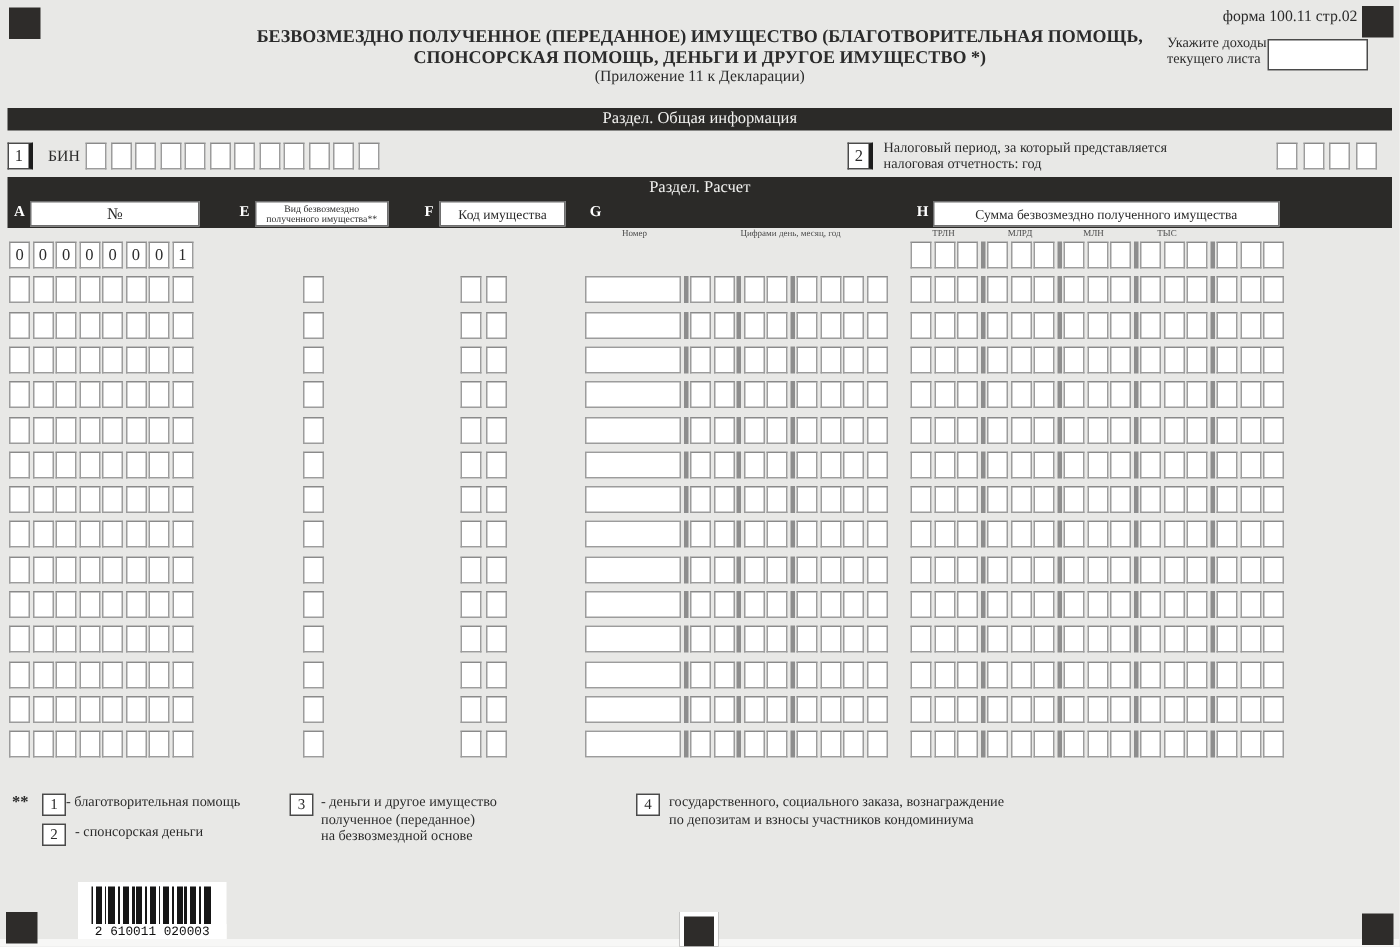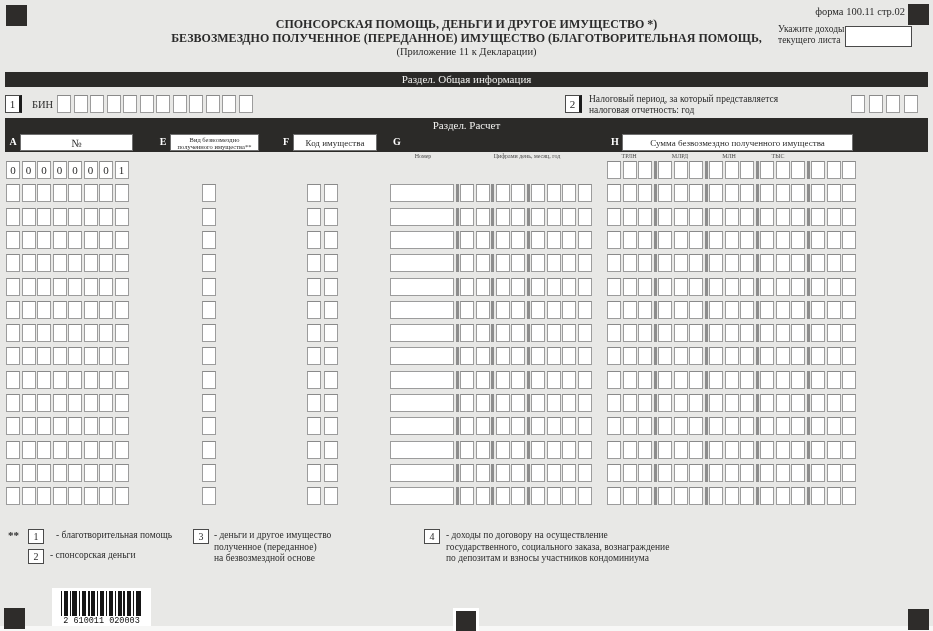--- a/index.html
+++ b/index.html
@@ -55,22 +55,22 @@
 </head>
 <body>
 
 <div class="page">
 
   <div class="mark" style="top:5px; left:6px;"></div>
   <div class="mark" style="top:4px; left:908px;"></div>
 
   <div class="form-ref">форма 100.11  стр.02</div>
   <div class="title">
+    <div class="t1">БЕЗВОЗМЕЗДНО ПОЛУЧЕННОЕ (ПЕРЕДАННОЕ) ИМУЩЕСТВО (БЛАГОТВОРИТЕЛЬНАЯ ПОМОЩЬ,</div>
     <div class="t1">СПОНСОРСКАЯ ПОМОЩЬ, ДЕНЬГИ И ДРУГОЕ ИМУЩЕСТВО *)</div>
-    <div class="t1">БЕЗВОЗМЕЗДНО ПОЛУЧЕННОЕ (ПЕРЕДАННОЕ) ИМУЩЕСТВО (БЛАГОТВОРИТЕЛЬНАЯ ПОМОЩЬ,</div>
     <div class="t3">(Приложение 11 к Декларации)</div>
   </div>
   <div class="sheet-label">
     <div>Укажите доходы</div>
     <div>текущего листа</div>
   </div>
   <div class="sheet-input"></div>
 
   <div class="bar bar1">Раздел. Общая информация</div>
 
@@ -927,35 +927,34 @@
           <div class="cell"></div>
           <div class="cell"></div>
           <div class="cell"></div>
         </div>
       </div>
     </div>
 
   <div class="fn-marker" style="top:529px; left:8px;">**</div>
 
   <div class="fn-box" style="top:529px; left:28px;">1</div>
-  <div class="fn-text" style="top:530px; left:56px;">- благотворительная помощь</div>
+  <div class="fn-text" style="top:530px; left:44px;">- благотворительная помощь</div>
 
   <div class="fn-box" style="top:549px; left:28px;">2</div>
   <div class="fn-text" style="top:550px; left:50px;">- спонсорская деньги</div>
 
   <div class="fn-box" style="top:529px; left:193px;">3</div>
   <div class="fn-text" style="top:530px; left:214px;">
     <div>- деньги  и другое имущество</div>
     <div>полученное (переданное)</div>
     <div>на безвозмездной основе</div>
   </div>
 
   <div class="fn-box" style="top:529px; left:424px;">4</div>
   <div class="fn-text" style="top:530px; left:446px;">
-    <div>- доходы по договору на осуществление</div>
     <div>государственного, социального заказа, вознаграждение</div>
     <div>по депозитам и взносы участников кондоминиума</div>
   </div>
 
   <div class="barcode">
     <div class="bars"></div>
     <div class="bc-text">2 610011 020003</div>
   </div>
 
   <div class="bottom-strip"></div>

